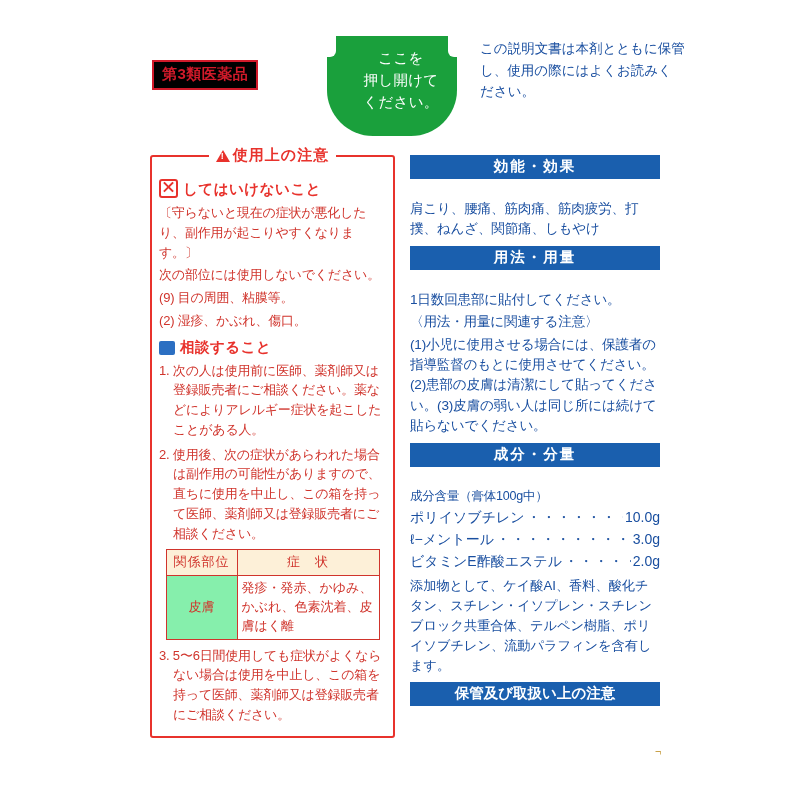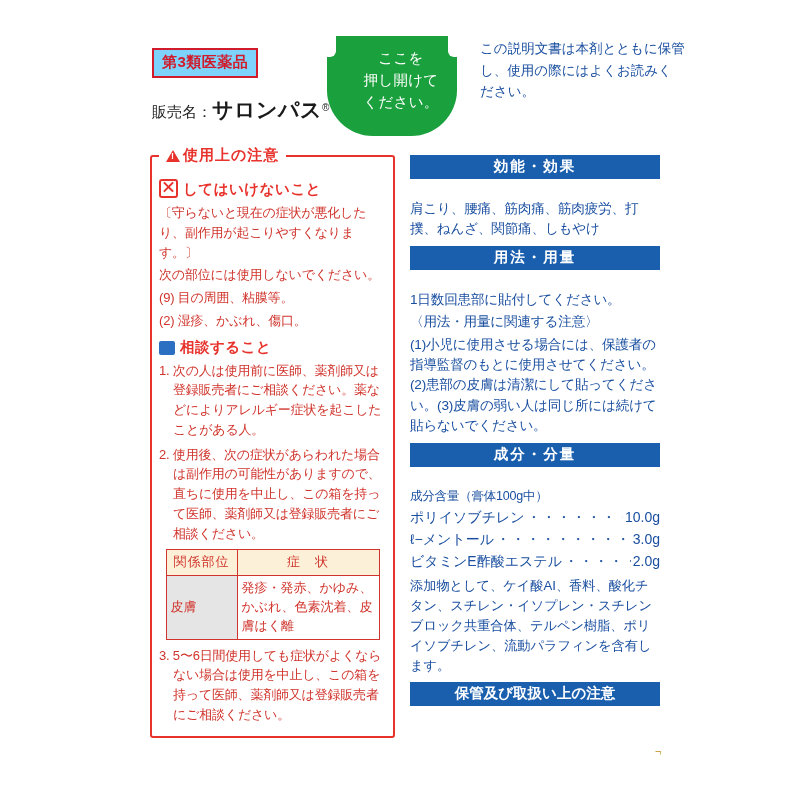--- a/index.html
+++ b/index.html
@@ -26,28 +26,28 @@
   .header {
     position: absolute;
     left: 140px;
     top: 38px;
     width: 540px;
     height: 105px;
   }
   .cat-box {
     position: absolute;
     left: 12px;
-    top: 10px;
+    top: 22px;
     border: 2px solid #d11a2a;
     color: #d11a2a;
     font-size: 15px;
     font-weight: bold;
     padding: 3px 8px 4px 8px;
     letter-spacing: 0.5px;
-    background: #7dd3fc;
+    background: #000000;
   }
   .brand-line {
     position: absolute;
     left: 12px;
     top: 58px;
     color: #1a1a1a;
     font-size: 15px;
     white-space: nowrap;
   }
   .brand-name {
@@ -107,20 +107,21 @@
     width: 245px;
     border: 2px solid #e8322c;
     border-radius: 3px;
     box-sizing: border-box;
     background: #ffffff;
     padding: 0 7px 8px 7px;
   }
   .left-title {
     position: relative;
     top: -11px;
+    text-align: center;
     color: #e8322c;
     font-size: 15px;
     font-weight: bold;
     letter-spacing: 1px;
   }
   .left-title .inner {
     background: #ffffff;
     padding: 0 7px;
     display: inline-block;
   }
@@ -207,22 +208,22 @@
     line-height: 1.45;
     vertical-align: middle;
   }
   table.sym th {
     background: #fdf0d8;
     text-align: center;
     font-weight: normal;
     letter-spacing: 1px;
   }
   table.sym td.part {
-    background: #e5e5e5;
-    text-align: left;
+    background: #86efac;
+    text-align: center;
     width: 62px;
   }
 
   
   .right-col {
     position: absolute;
     left: 410px;
     top: 155px;
     width: 250px;
   }
@@ -279,23 +280,20 @@
     font-size: 11px;
   }
 </style>
 </head>
 <body>
 
 <div class="page">
 
   <div class="header">
     <div class="cat-box">第3類医薬品</div>
-    <div class="brand-line">
-      <span>販売名：</span><span class="brand-name">サロンパス</span><span class="brand-reg">®</span>
-    </div>
   </div>
 
   <div class="green-tab">
     <span class="notch-l"></span>
     <span class="notch-r"></span>
     <div>ここを</div>
     <div>押し開けて</div>
     <div>ください。</div>
   </div>
 

